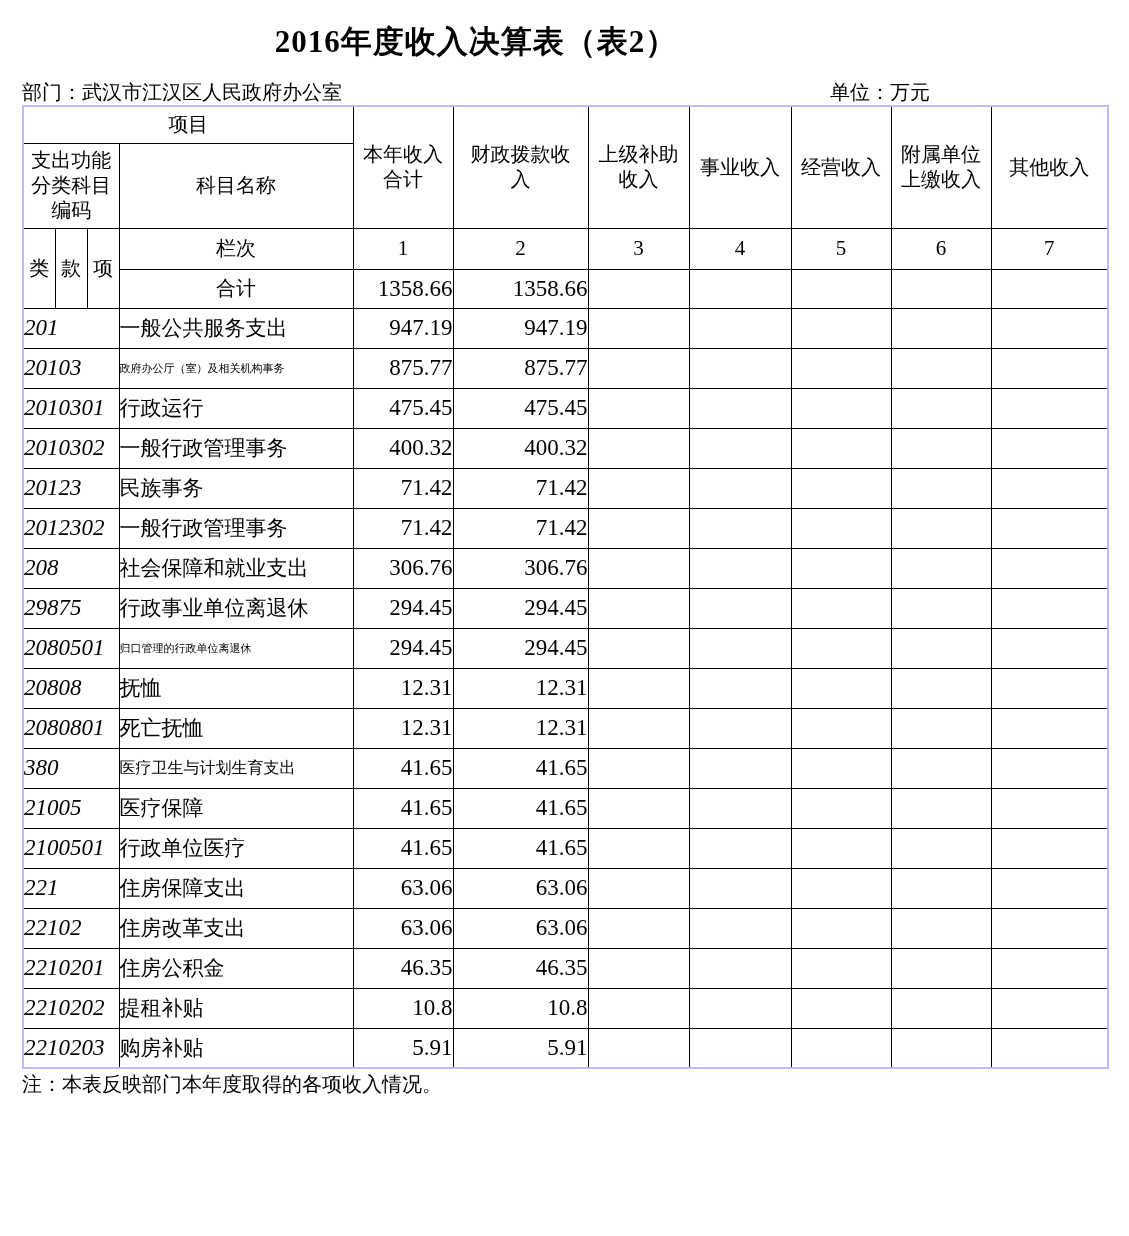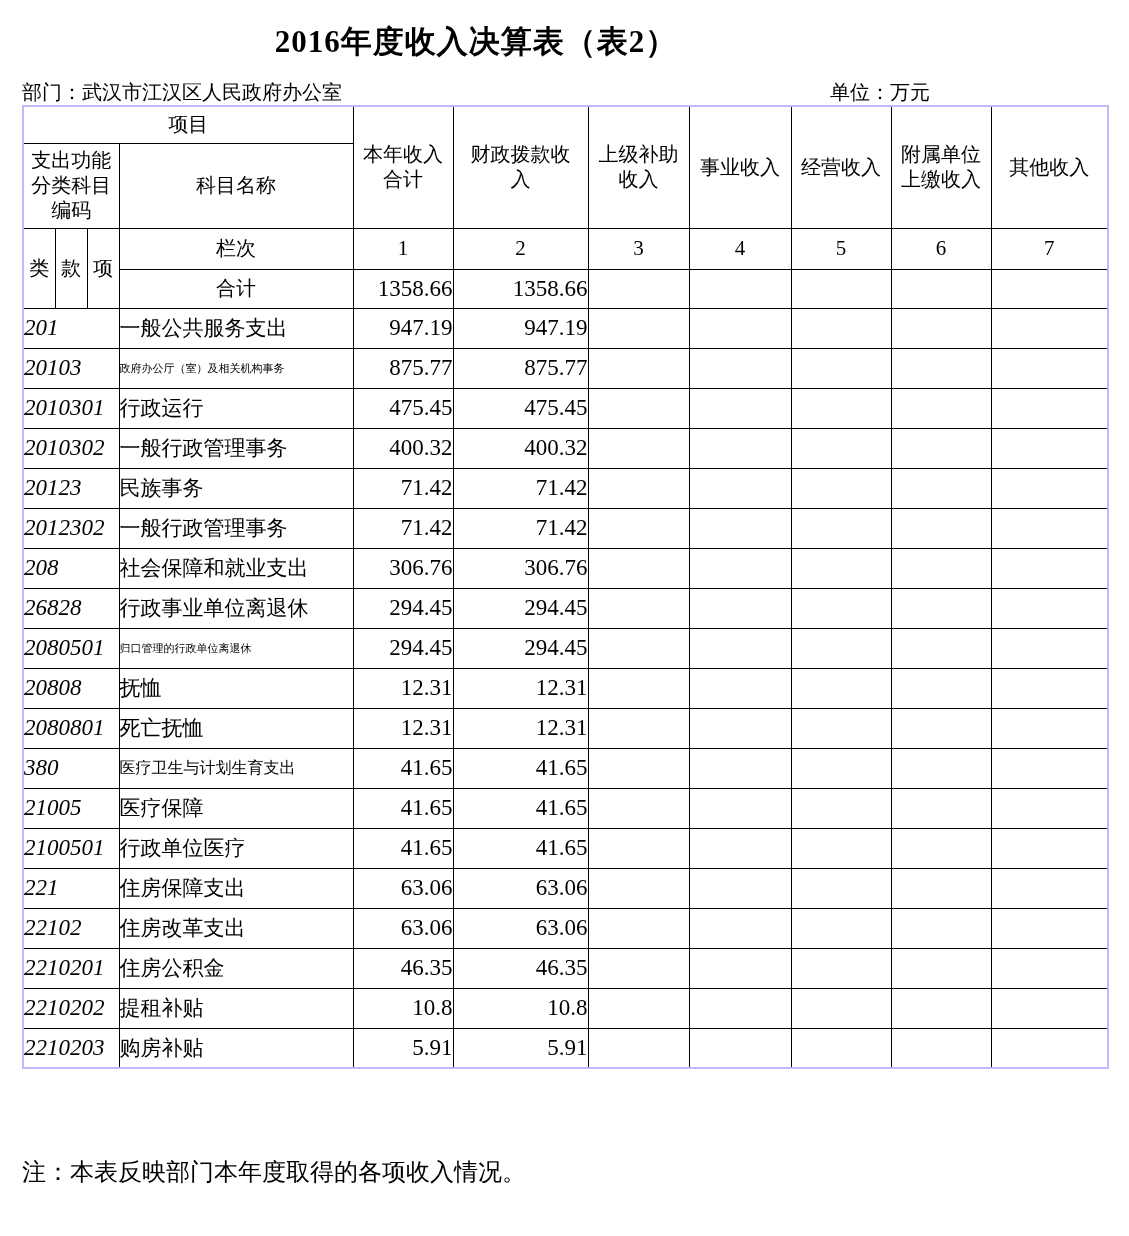--- a/index.html
+++ b/index.html
@@ -77,22 +77,21 @@
     font-size: 21px;
   }
   td.name.small  { font-size: 11px; }
   td.name.medium { font-size: 16px; }
   td.val {
     text-align: right;
     padding-right: 6px;
     font-size: 23px;
   }
   .notes {
-    margin-top: 88px;
-    font-size: 24px;
+    font-size: 20px;
     line-height: 31px;
   }
   .notes p { margin: 0; }
 </style>
 </head>
 <body>
 
 <div class="page">
 
   <h1 class="doc-title">2016年度收入决算表（表2）</h1>
@@ -233,21 +232,21 @@
           <td class="name normal">社会保障和就业支出</td>
           <td class="val">306.76</td>
           <td class="val">306.76</td>
           <td class="val"></td>
           <td class="val"></td>
           <td class="val"></td>
           <td class="val"></td>
           <td class="val"></td>
         </tr>
         <tr>
-          <td colspan="3" class="code">26828</td>
+          <td colspan="3" class="code">29875</td>
           <td class="name normal">行政事业单位离退休</td>
           <td class="val">294.45</td>
           <td class="val">294.45</td>
           <td class="val"></td>
           <td class="val"></td>
           <td class="val"></td>
           <td class="val"></td>
           <td class="val"></td>
         </tr>
         <tr>

